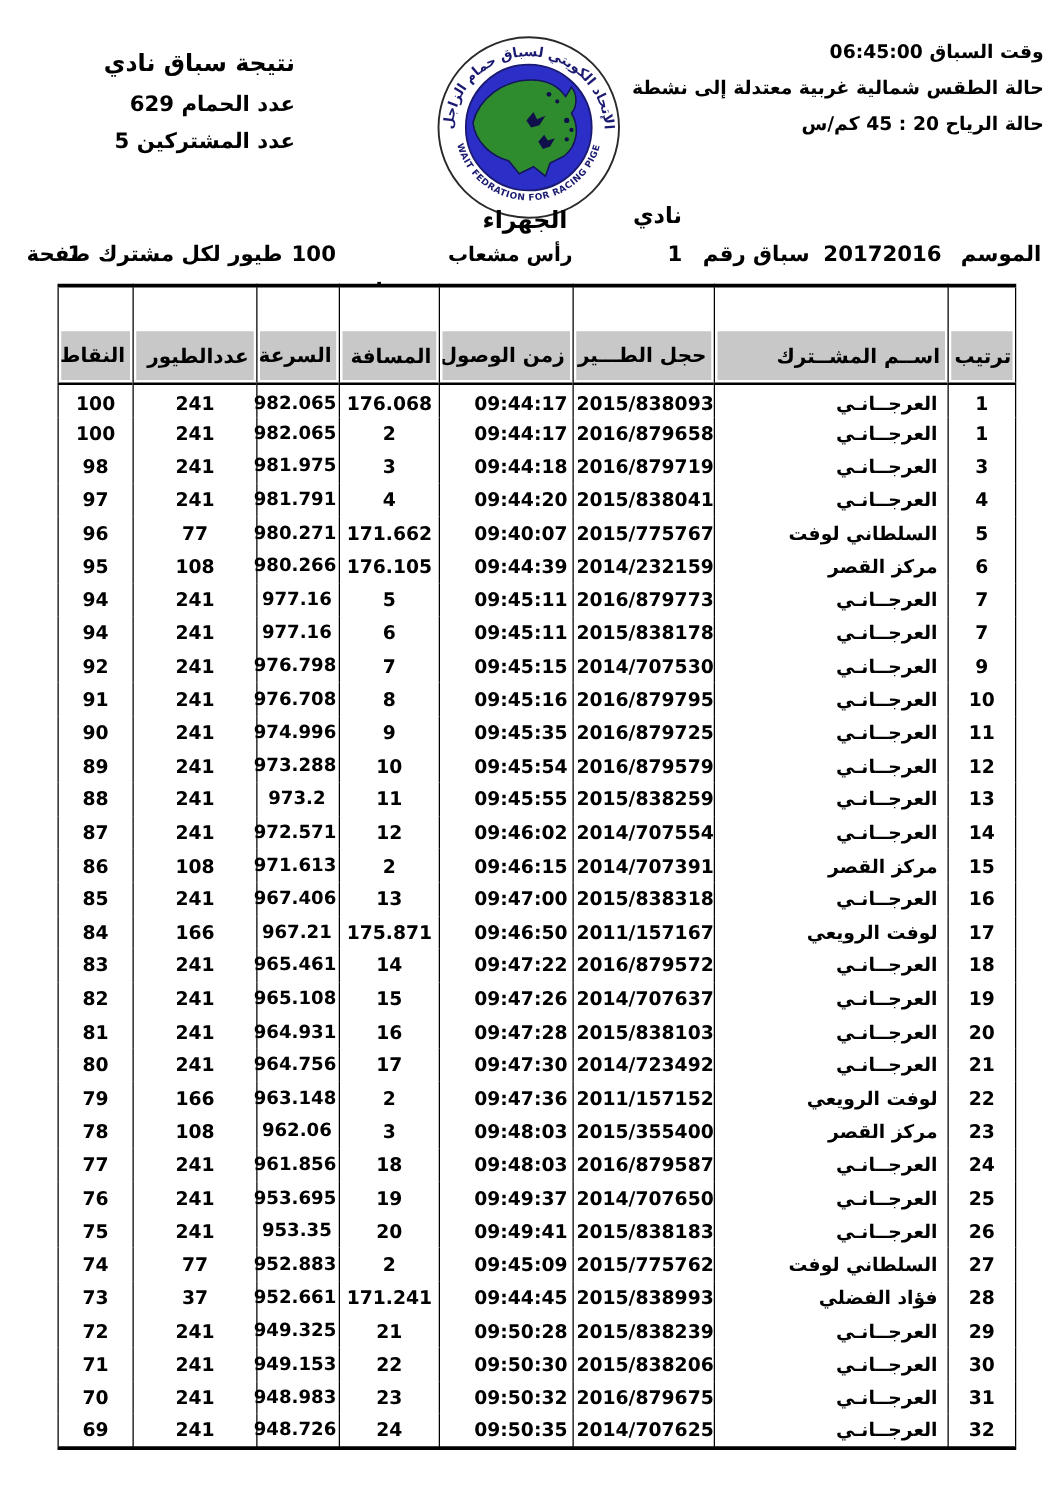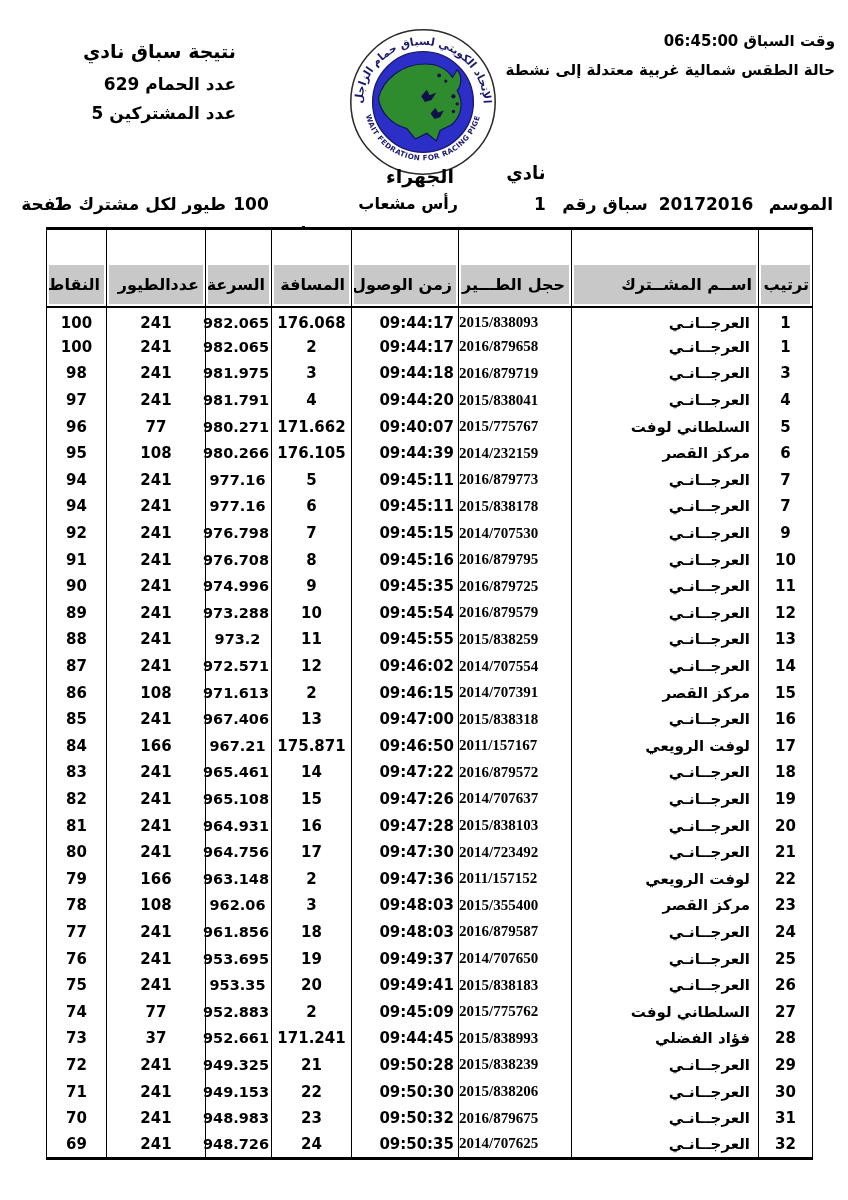--- a/index.html
+++ b/index.html
@@ -53,39 +53,40 @@
   }
   .hcell.hcenter { padding:0 1px; }
   .data-table td {
     border-left:1px solid #000; border-right:1px solid #000;
     height:26.6px; font-size:15px; white-space:nowrap;
     vertical-align:middle; padding:0;
   }
   .data-table tbody tr:first-child td { padding-top:4px; }
   td.c0 { text-align:center; }                       
   td.c1 { text-align:right; padding-right:8px; }     
-  td.c2 { text-align:left;font-family:Liberation Serif, serif; }                       
+  td.c2 { text-align:right; }                       
   td.c3 { text-align:right; padding-right:4px; }     
   td.c4 { text-align:center; }                       
   td.c5 { text-align:center; padding-right:2px; font-size:14.5px; } 
   td.c6 { text-align:center; }                       
   td.c7 { text-align:center; }                       
 </style>
 </head>
 <body>
 
 <div class="left-block">
   <div class="l1">نتيجة سباق نادي</div>
   <div class="l2">عدد الحمام 629</div>
   <div class="l3">عدد المشتركين 5</div>
 </div>
 
 <div class="right-block">
   <div>وقت السباق 06:45:00</div>
   <div>حالة الطقس شمالية غربية معتدلة إلى نشطة</div>
+  <div>حالة الرياح  20 : 45 كم/س</div>
 </div>
 
 <svg class="logo" viewBox="0 0 160 160">
   <circle cx="80" cy="80" r="76" fill="#ffffff" stroke-width="1.6" stroke="#2a2a2a"></circle>
   <circle cx="80" cy="80" r="53" stroke="#1a1a70" stroke-width="1.5" fill="#2b2fc8"></circle>
   <path d="M33,76 C38,56 58,40 82,40 C95,40 105,45 111,54 L116,46 C121,52 121,62 116,68 C123,80 121,95 110,104 L98,110 L94,121 L84,113 L72,119 L63,108 C48,104 35,92 33,76 Z" stroke="#14145a" stroke-width="1.3" fill="#2e8b2e"></path>
   <g fill="#10104a">
     <path d="M78,74 l6,-7 l3,6 l7,-3 l-5,8 l-7,2 Z"></path>
     <path d="M88,92 l5,-6 l3,5 l6,-2 l-4,7 l-6,2 Z"></path>
     <circle cx="112" cy="74" r="2.2"></circle>

